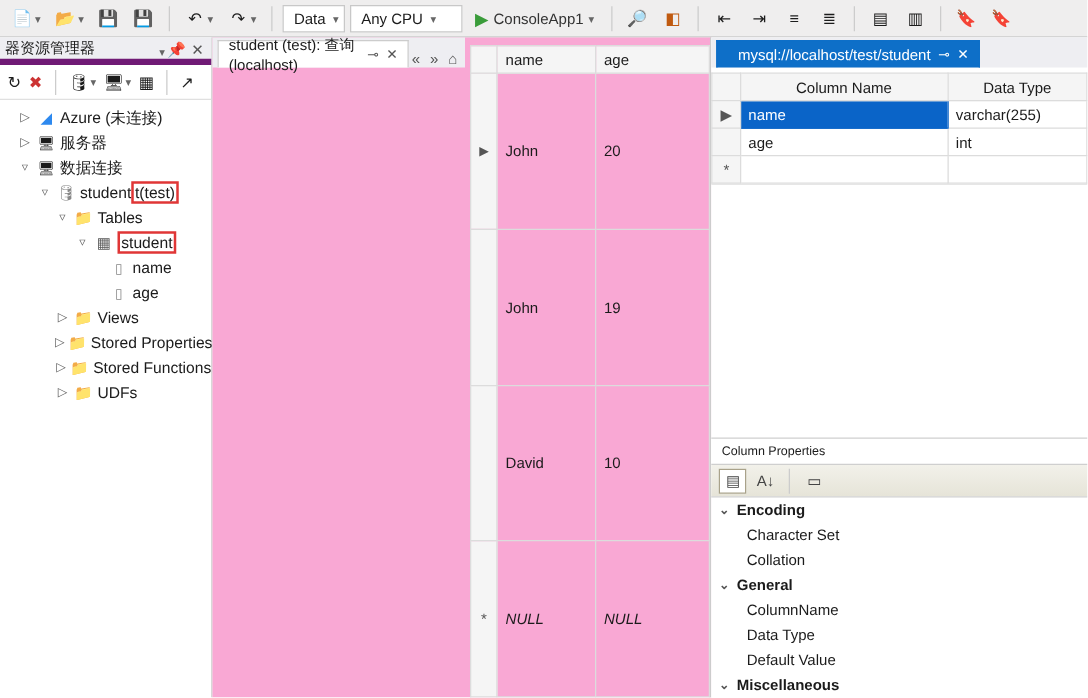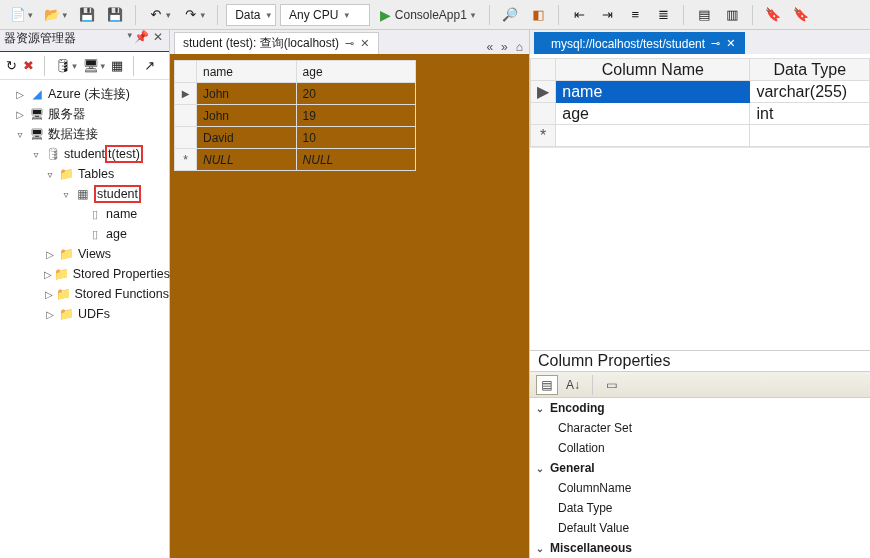--- a/index.html
+++ b/index.html
@@ -13,21 +13,21 @@
   .tb-btn { display:inline-flex; align-items:center; height:22px; padding:0 6px; gap:4px; cursor:pointer;}
   .tb-btn.play { color:#333;}
   .tb-btn.play .tri { color:#3a9c3a; font-size:14px; line-height:14px;}
   .ico { width:16px; height:16px; display:inline-flex; align-items:center; justify-content:center; font-size:13px;}
 
   
   .main { display:flex; height:528px; }
 
   
   .left { width:170px; border-right:1px solid #ccc; display:flex; flex-direction:column; background:#fff;}
-  .panel-title { height:22px; display:flex; align-items:flex-start; padding:0 4px; background:#eeeef2; border-bottom:1px solid #701a75;}
+  .panel-title { height:22px; display:flex; align-items:flex-end; padding:0 4px; background:#eeeef2; border-bottom:5px solid #701a75;}
   .panel-title .t { flex:1; }
   .panel-title .pin { font-size:12px; color:#555; margin:0 2px;}
   .panel-title .close{ font-size:12px; color:#555; padding:0 2px; cursor:pointer;}
   .panel-tools { height:28px; display:flex; align-items:center; gap:6px; padding:0 6px; border-bottom:1px solid #e0e0e0;}
   .panel-tools .ptool{ display:inline-flex; align-items:center; gap:1px; font-size:13px; cursor:pointer;}
 
   .tree { padding:4px 0; font-size:12.5px;}
   .tree ul { list-style:none; }
   .tree li { white-space:nowrap;}
   .trow { display:flex; align-items:center; height:20px; padding-left:4px; gap:3px;}
@@ -41,53 +41,53 @@
   .redbox { border:2px solid #e03636; padding:0 1px;}
   .folder-ico, .table-ico, .col-ico, .db-ico, .azure-ico, .mon-ico {width:16px;height:16px;display:inline-flex;align-items:center;justify-content:center;font-size:12px;}
   .folder-ico::before{content:"📁";font-size:12px;}
   .db-ico::before{content:"🛢";font-size:12px;color:#888;}
   .table-ico::before{content:"▦";font-size:12px;color:#5a5a5a;}
   .col-ico::before{content:"▯";font-size:11px;color:#888;}
   .azure-ico::before{content:"◢";color:#2d89ef;font-size:12px;}
   .mon-ico::before{content:"🖥";font-size:11px;}
 
   
-  .middle { flex:1; display:flex; flex-direction:column; border-right:1px solid #ccc; background:#a16207;}
+  .middle { flex:1; display:flex; flex-direction:row; border-right:1px solid #ccc; background:#f9a8d4;}
   .doc-tabs { height:24px; display:flex; align-items:flex-end; background:#eeeef2; padding-left:4px; gap:2px;}
   .doc-tab { height:22px; display:flex; align-items:center; padding:0 8px; gap:6px; border:1px solid #ccc; border-bottom:none; background:#fff; font-size:12px; cursor:pointer;}
   .doc-tab .pin{font-size:11px;color:#555;}
   .doc-tab .x{font-size:11px;color:#555;}
   .doc-tabs .right-tools{margin-left:auto;display:flex;gap:8px;padding-right:6px;color:#555;font-size:12px;}
   .grid { margin:6px 0 0 4px; border:1px solid #c8c8c8; border-collapse:collapse; width:242px;}
   .grid th, .grid td { border:1px solid #dcdcdc; height:22px; padding:0 6px; text-align:left; font-weight:normal;}
   .grid th { background:#f5f5f5;}
   .grid .rowhdr { width:18px; background:#f5f5f5; text-align:center; color:#555;}
   .grid .null { font-style:italic;}
   .grid tr th.rowhdr.sel{font-size:10px;}
   .grid col.c0{width:22px;}
   .grid col.c1{width:100px;}
   .grid col.c2{width:120px;}
 
   
   .right { width:340px; display:flex; flex-direction:column; background:#fff;}
   .right .doc-tabs { background:#eeeef2; }
   .right .doc-tab.active { background:#0e6fc8; color:#fff; border-color:#0e6fc8;padding-left:16px;}
   .right .doc-tab.active .pin,.right .doc-tab.active .x{color:#fff;}
-  .colgrid { margin:4px 0 0 0; border-collapse:collapse; width:100%; font-size:16px;}
+  .colgrid { margin:4px 0 0 0; border-collapse:collapse; width:100%; font-size:12px;}
   .colgrid th, .colgrid td{ border:1px solid #dcdcdc; height:22px; padding:0 6px; text-align:left; font-weight:normal;}
   .colgrid th{ background:#f5f5f5;}
   .colgrid .rowhdr{width:18px;background:#f5f5f5;text-align:center;color:#555;}
   .colgrid .selcell{background:#0a64c8;color:#fff;border:1px solid #0a64c8;}
   .colgrid col.r0{width:22px;}
   .colgrid col.r1{width:198px;}
   .colgrid col.r2{width:120px;}
 
   .right .spacer{flex:1; border-top:1px solid #e6e6e6;}
 
-  .prop-head{height:22px; display:flex; align-items:center; padding:0 8px; border-top:1px solid #cfcfcf; border-bottom:1px solid #cfcfcf; background:#fff; font-size:16px;}
+  .prop-head{height:22px; display:flex; align-items:center; padding:0 8px; border-top:1px solid #cfcfcf; border-bottom:1px solid #cfcfcf; background:#fff; font-size:10px;}
   .prop-tools{height:26px; border-bottom:1px solid #cfcfcf; background:linear-gradient(#f2f1ea,#e6e4d8); display:flex; align-items:center; gap:4px; padding:0 6px;}
   .prop-tools .pt{ display:inline-flex;width:22px;height:20px;align-items:center;justify-content:center;border:1px solid transparent;font-size:12px;color:#444;}
   .prop-tools .pt.sel{border-color:#a9a28a;background:#fff;}
   .prop-list{overflow:auto;}
   .prow{display:flex;align-items:center;height:20px;font-size:12px;}
   .prow.cat{font-weight:bold;}
   .prow .tw{width:20px;display:inline-flex;justify-content:center;color:#555;font-size:10px;}
   .prow.item .name{padding-left:28px;}
 </style>
 </head>

